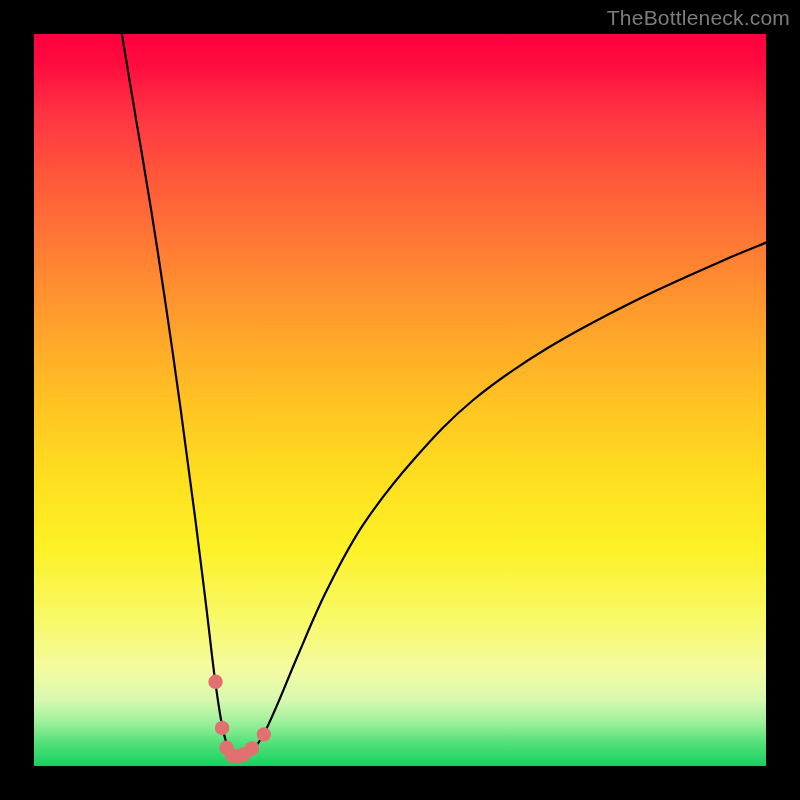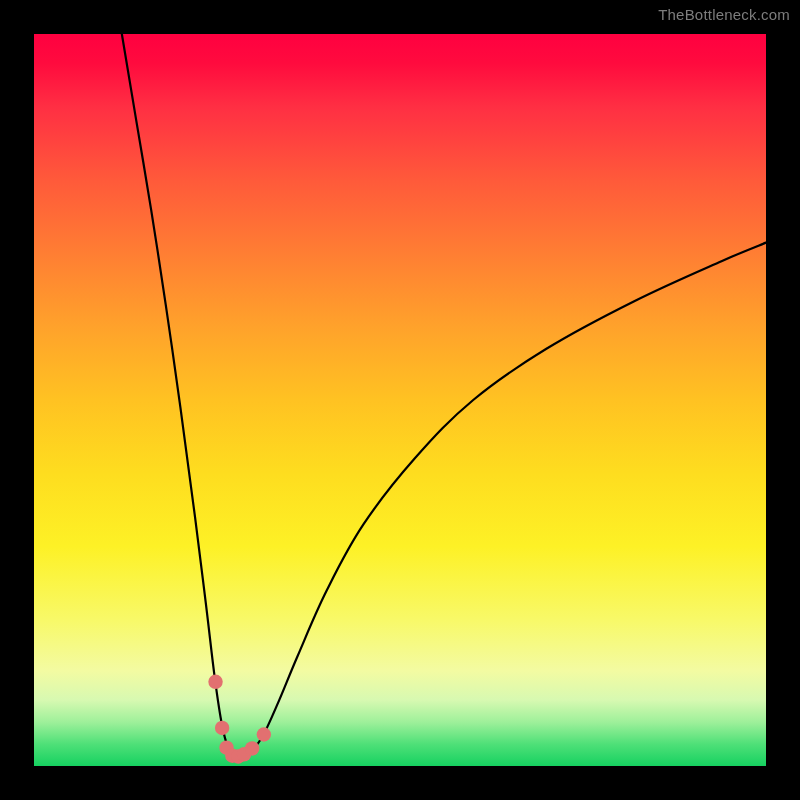--- a/index.html
+++ b/index.html
@@ -41,21 +41,21 @@
       #9ef09a 94%,
       #4fe078 97%,
       #16d160 100%
     );
   }
   .watermark {
     position: absolute;
     top: 6px;
     right: 10px;
     color: #7d7d7d;
-    font-size: 15px;
+    font-size: 21px;
     font-weight: 400;
     letter-spacing: 0.2px;
   }
   svg.curve {
     position: absolute;
     left: 0; top: 0;
     width: 732px;
     height: 732px;
     overflow: visible;
   }

